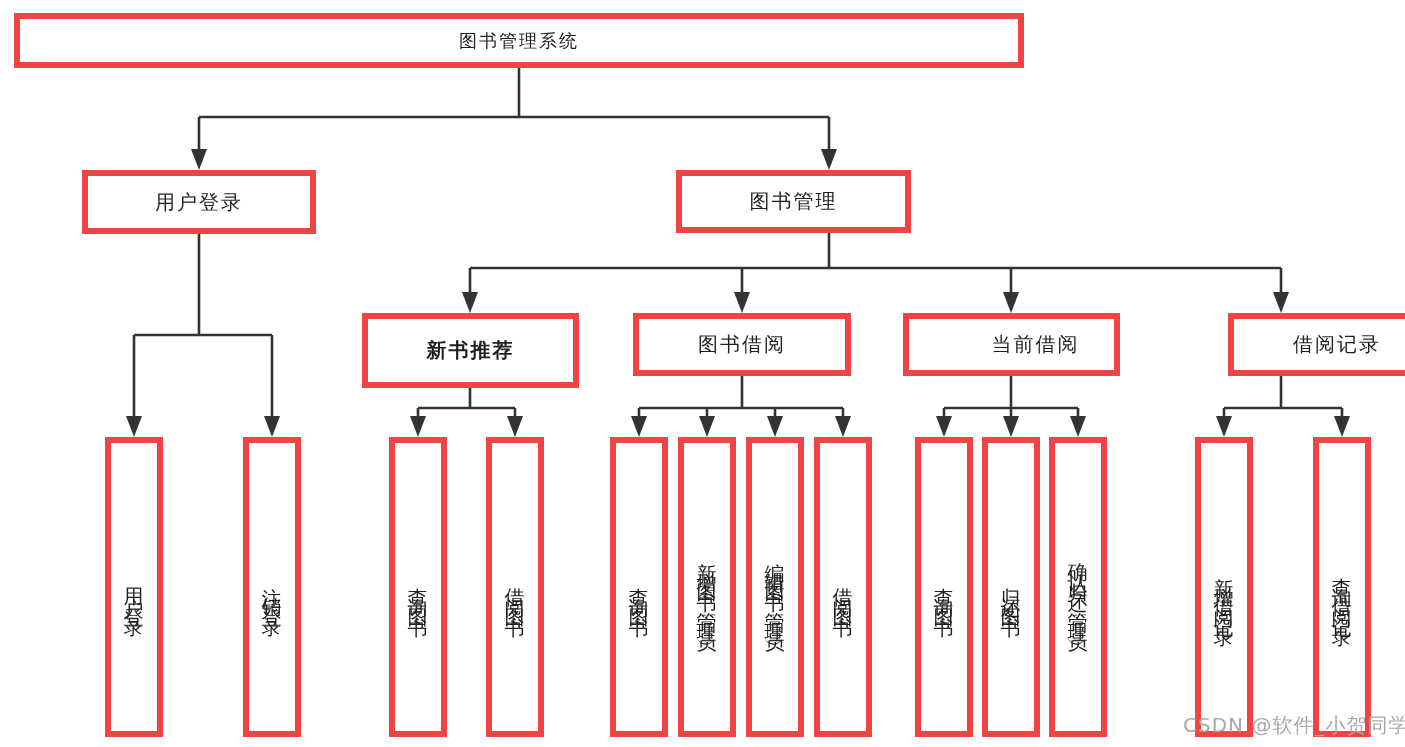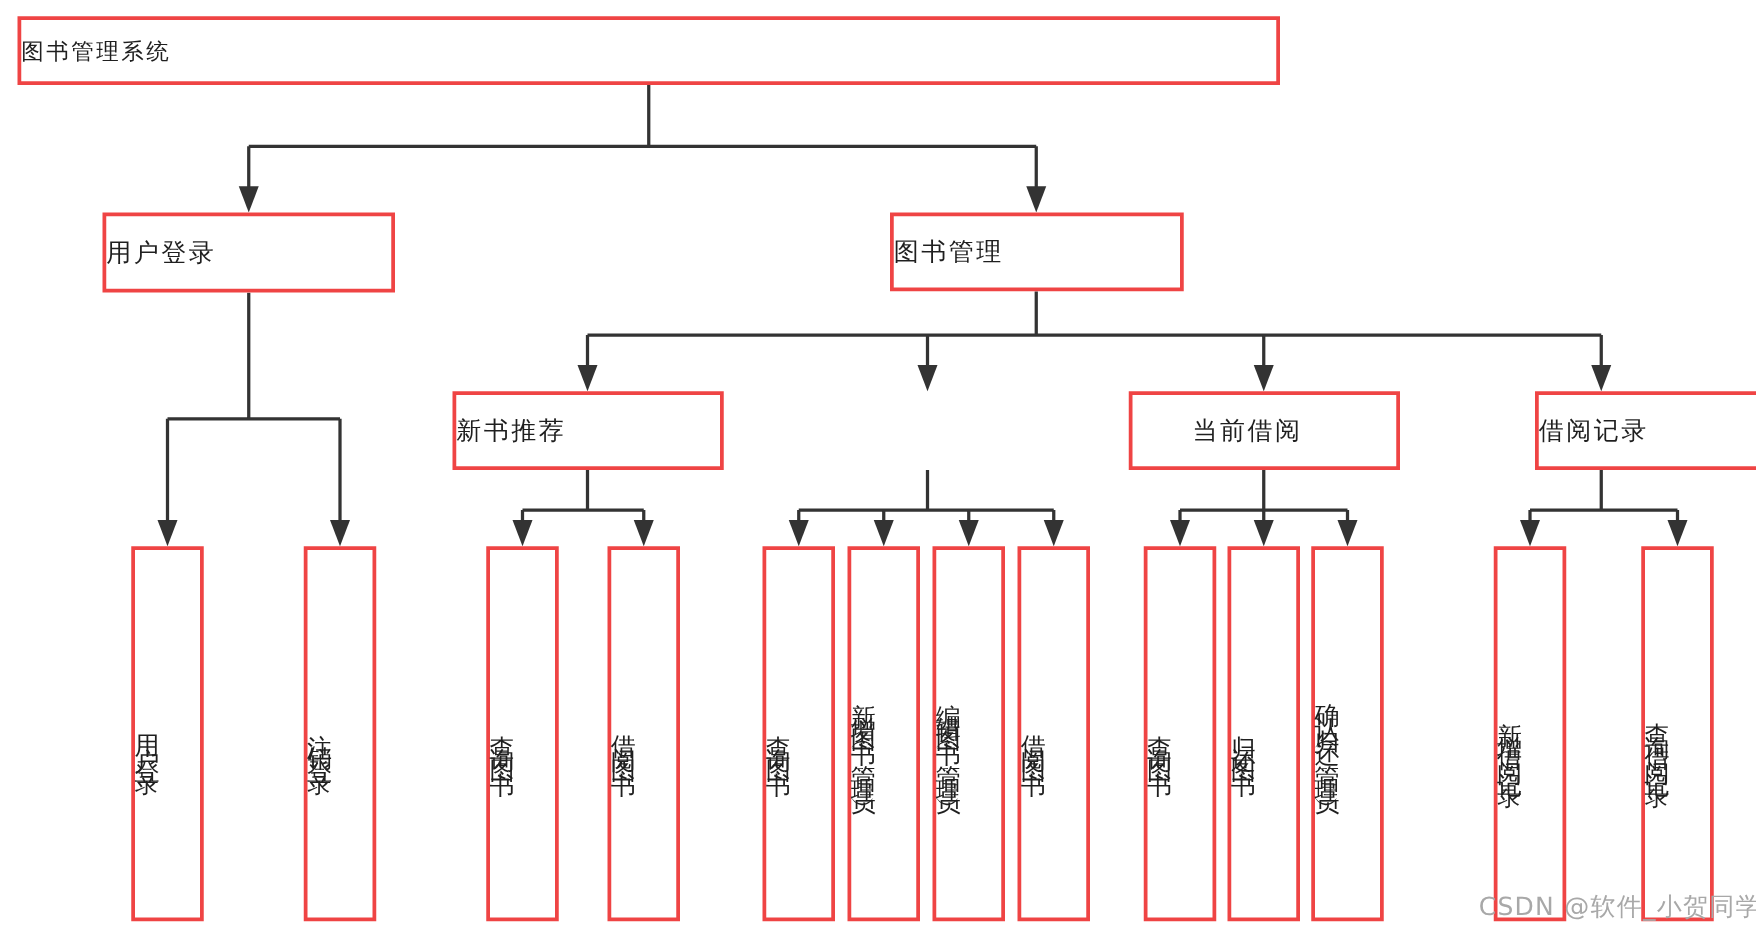--- a/index.html
+++ b/index.html
@@ -17,24 +17,25 @@
   }
   #wires {
     position: absolute;
     left: 0;
     top: 0;
     z-index: 0;
   }
   .node {
     position: absolute;
     box-sizing: border-box;
-    border: 3px solid #ef4444;
+    border: 6px solid #ef4444;
     background: #ffffff;
     display: flex;
     align-items: center;
+    justify-content: center;
     color: #1f1f1f;
     z-index: 1;
   }
   .h-node {
     font-size: 20px;
     letter-spacing: 2px;
   }
   .root-node {
     font-size: 18px;
     letter-spacing: 2px;
@@ -107,26 +108,29 @@
     </g>
   </svg>
 
   <div class="node h-node root-node" style="left:14px; top:13px; width:1010px; height:55px;">
     <span>图书管理系统</span>
   </div>
 
   <div class="node h-node" style="left:82px; top:170px; width:234px; height:64px;">
     <span>用户登录</span>
   </div>
-  <div class="node h-node" style="left:712px; top:170px; width:235px; height:63px;">
+  <div class="node h-node" style="left:676px; top:170px; width:235px; height:63px;">
     <span>图书管理</span>
   </div>
 
-  <div class="node h-node" style="left:362px; top:313px; width:217px; height:63px;">
+  <div class="node h-node" style="left:362px; top:313px; width:217px; height:75px;font-weight:bold;">
     <span>新书推荐</span>
+  </div>
+  <div class="node h-node" style="left:633px; top:313px; width:218px; height:63px;">
+    <span>图书借阅</span>
   </div>
   <div class="node h-node" style="left:903px; top:313px; width:217px; height:63px;padding-left:48px;">
     <span>当前借阅</span>
   </div>
   <div class="node h-node" style="left:1228px; top:313px; width:218px; height:63px;">
     <span>借阅记录</span>
   </div>
 
   <div class="node v-node" style="left:105px; top:437px; width:58px; height:300px;">
     <span class="vtext">用户登录</span>

